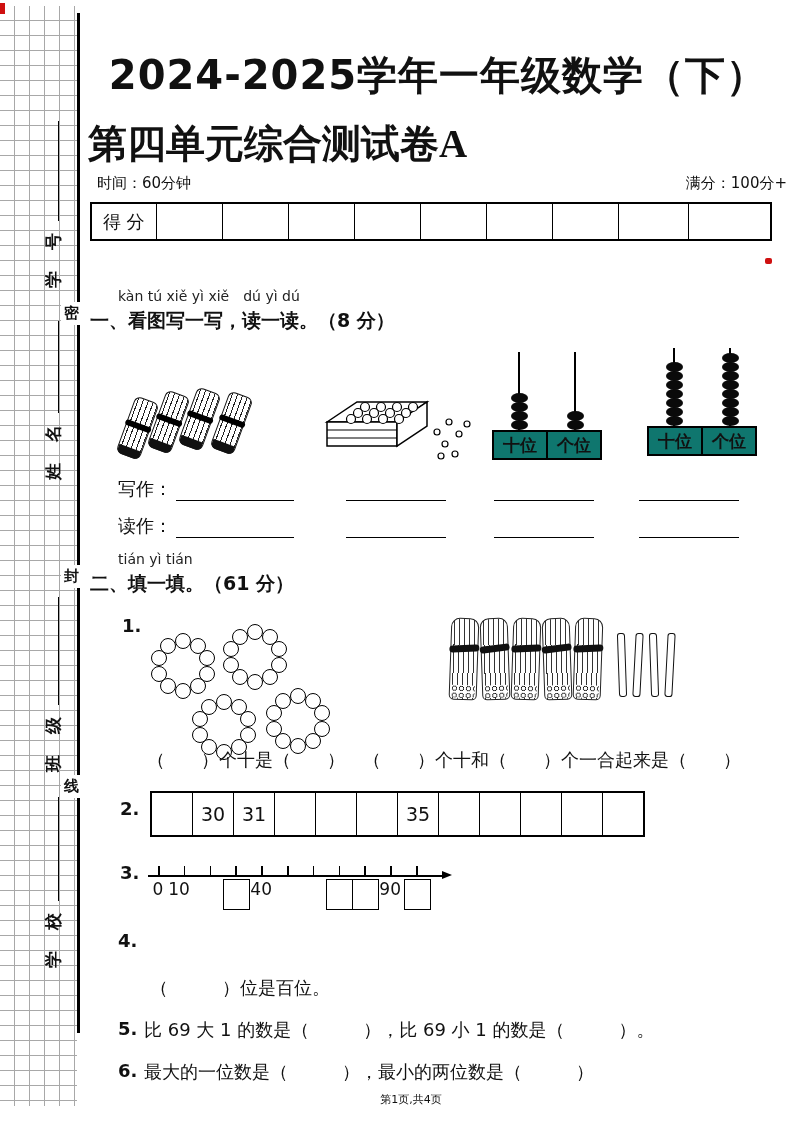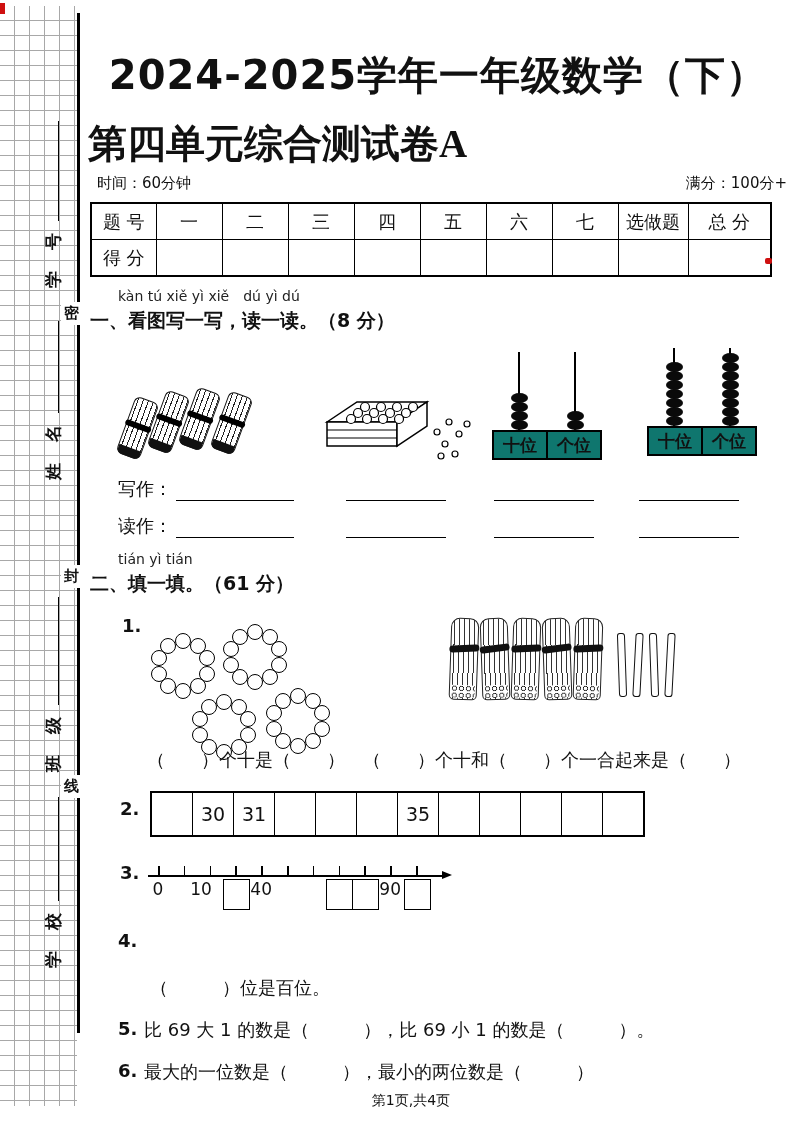--- a/index.html
+++ b/index.html
@@ -86,21 +86,21 @@
   
   .numberline{position:absolute;left:146px;top:858px;width:330px;height:64px;}
   .nl-line{position:absolute;left:2px;top:17px;width:296px;height:1.7px;background:#000;}
   .nl-arrow{position:absolute;left:296px;top:13px;width:0;height:0;
     border-left:10px solid #000;border-top:4.7px solid transparent;border-bottom:4.7px solid transparent;}
   .nl-tick{position:absolute;top:8px;width:1.7px;height:10px;background:#000;}
   .nl-label{position:absolute;top:21px;width:34px;text-align:center;font-size:17px;}
   .nl-box{position:absolute;top:21px;width:25px;height:29px;border:1.7px solid #000;background:#fff;}
   
   .q1-answer{left:147px;top:748px;}
-  .footer{position:absolute;left:0;right:0;top:1092px;text-align:center;font-size:14px;padding-left:29px;}
+  .footer{position:absolute;left:0;right:0;top:1092px;text-align:center;font-size:11px;padding-left:29px;}
 </style>
 </head>
 <body>
 
 <div class="page">
 
   <div class="red-mark rm-top"></div>
   <div class="red-mark rm-table"></div>
 
   <div class="seal-grid"></div>
@@ -133,32 +133,20 @@
         <col style="width:66px">
         <col style="width:66px">
       <col style="width:66px">
         <col style="width:66px">
         <col style="width:66px">
         <col style="width:66px">
       <col style="width:70px">
         <col style="width:83px">
     </colgroup>
     <tbody>
-      <tr>
-          <td>题 号</td>
-          <td>一</td>
-          <td>二</td>
-          <td>三</td>
-          <td>四</td>
-          <td>五</td>
-          <td>六</td>
-          <td>七</td>
-          <td>选做题</td>
-          <td>总 分</td>
-        </tr>
       <tr>
           <td>得 分</td>
           <td></td>
           <td></td>
           <td></td>
           <td></td>
           <td></td>
           <td></td>
           <td></td>
           <td></td>
@@ -338,21 +326,21 @@
       <div class="strip-cell"></div>
     </div>
 
   <div class="q-no" style="left:120px;top:862px;">3.</div>
   <div class="numberline">
     <div class="nl-line"></div>
     <div class="nl-arrow"></div>
   <div class="nl-tick" style="left: 12px;"></div>
       <div class="nl-label" style="left: -5px;">0</div>
       <div class="nl-tick" style="left: 37.8px;"></div>
-      <div class="nl-label" style="left: 38px;">10</div>
+      <div class="nl-label" style="left: 16px;">10</div>
       <div class="nl-tick" style="left: 63.6px;"></div>
       <div class="nl-tick" style="left: 89.4px;"></div>
       <div class="nl-box" style="left: 76.9px;"></div>
       <div class="nl-tick" style="left: 115.2px;"></div>
       <div class="nl-label" style="left: 98.2px;">40</div>
       <div class="nl-tick" style="left: 141px;"></div>
       <div class="nl-tick" style="left: 166.8px;"></div>
       <div class="nl-tick" style="left: 192.6px;"></div>
       <div class="nl-box" style="left: 180.1px;"></div>
       <div class="nl-tick" style="left: 218.4px;"></div>

